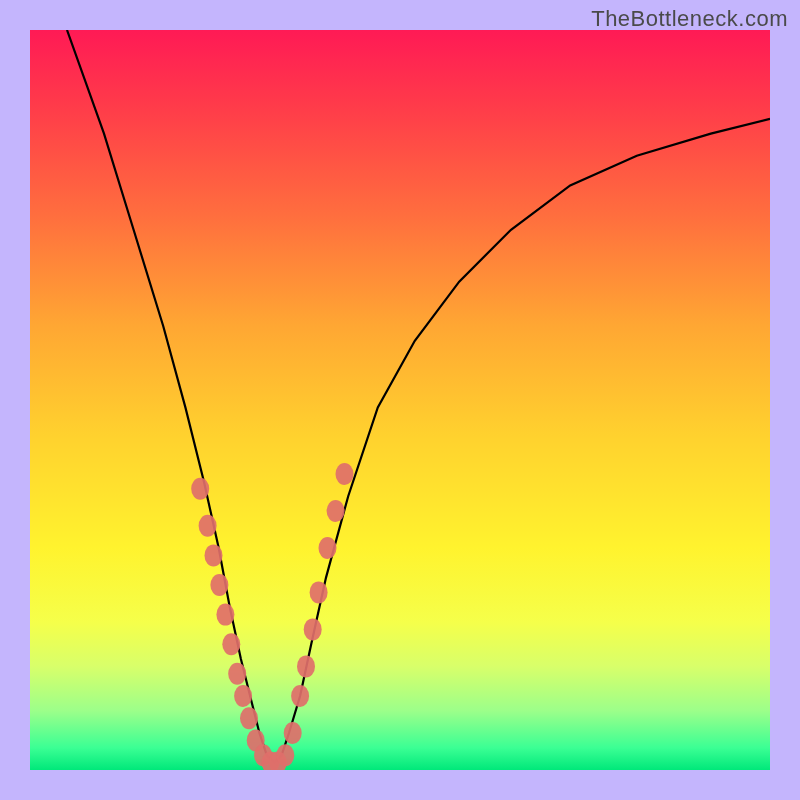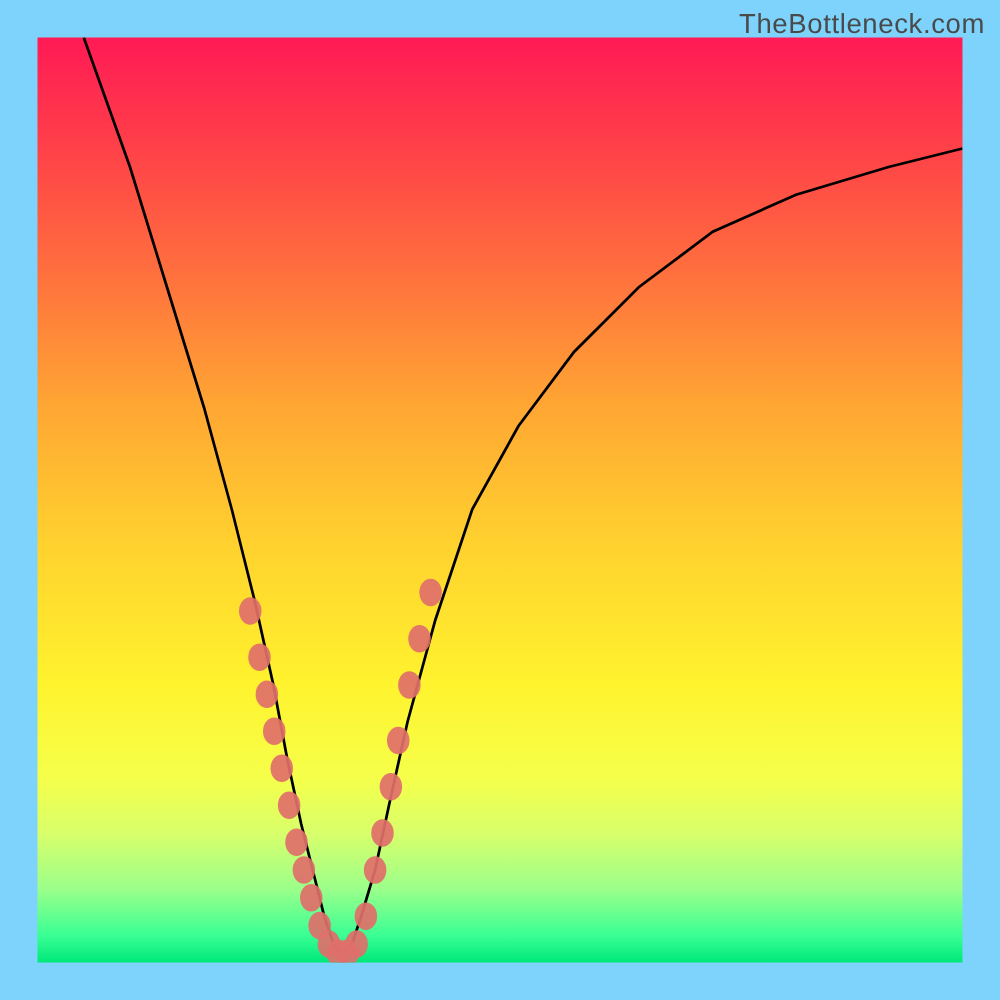--- a/index.html
+++ b/index.html
@@ -10,21 +10,21 @@
     overflow: hidden;
     background: #000;
     font-family: Arial, Helvetica, sans-serif;
   }
   .frame {
     position: absolute;
     top: 0;
     left: 0;
     width: 800px;
     height: 800px;
-    background: #7dd3fc;
+    background: #c4b5fd;
   }
   .plot {
     position: absolute;
     top: 30px;
     left: 30px;
     width: 740px;
     height: 740px;
     background: linear-gradient(
       to bottom,
       #ff1a55 0%,

